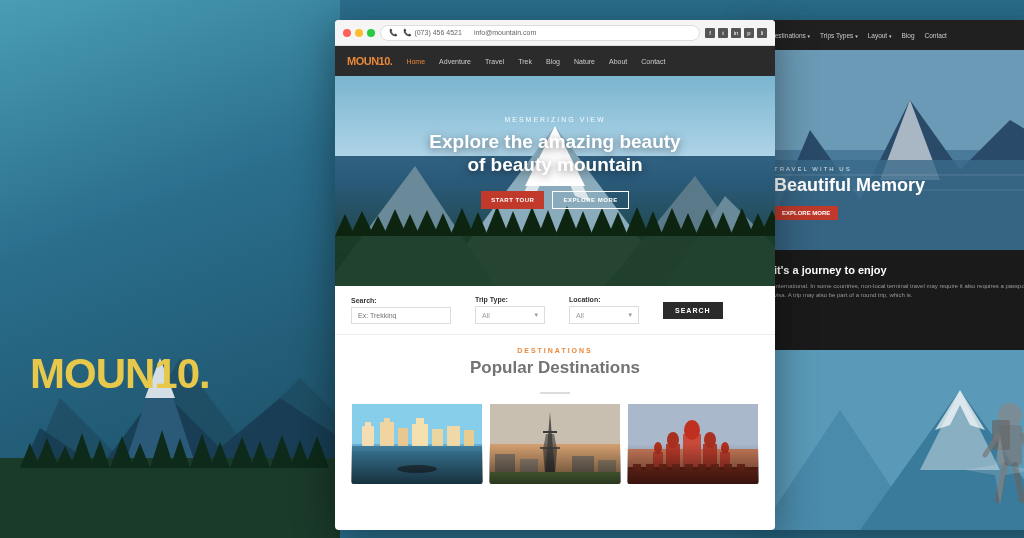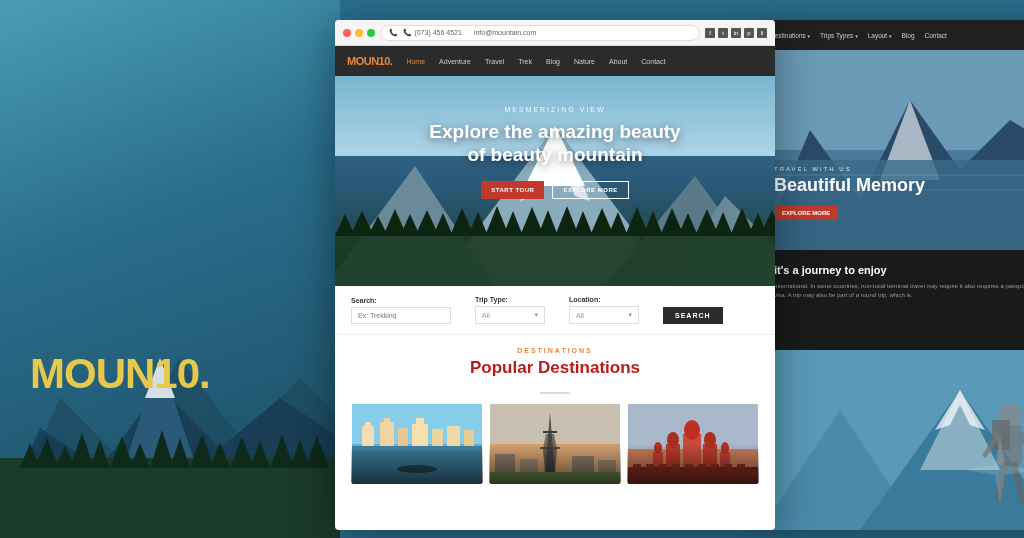--- a/index.html
+++ b/index.html
@@ -122,21 +122,21 @@
       background: linear-gradient(to bottom, #4a7a9b 0%, #2a5a7a 50%, #1a3a2a 100%);
     }
     .hero-sky {
       position: absolute;
       top: 0; left: 0; right: 0;
       height: 80px;
       background: linear-gradient(to bottom, #7ab5cf 0%, #aed4e8 100%);
     }
     .hero-content {
       position: absolute;
-      top: 30px; left: 0; right: 0;
+      top: 40px; left: 0; right: 0;
       text-align: center;
       z-index: 2;
     }
     .hero-subtitle {
       font-size: 7px;
       color: rgba(255,255,255,0.9);
       letter-spacing: 2px;
       text-transform: uppercase;
       margin-bottom: 8px;
     }
@@ -177,21 +177,21 @@
     }
 
     
     .search-section {
       background: white;
       padding: 10px 16px;
       border-bottom: 1px solid #eee;
     }
     .search-row {
       display: flex;
-      align-items: flex-end;
+      align-items: center;
       gap: 24px;
     }
     .search-field {
       display: flex; flex-direction: column; gap: 3px;
     }
     .field-label {
       font-size: 7px;
       font-weight: 700;
       color: #333;
     }
@@ -233,21 +233,21 @@
       font-size: 7px;
       color: #e8883a;
       letter-spacing: 2px;
       text-transform: uppercase;
       font-weight: 700;
       margin-bottom: 4px;
     }
     .section-title {
       font-size: 17px;
       font-weight: 700;
-      color: #b91c1c;
+      color: #737373;
       margin-bottom: 14px;
     }
     .section-divider {
       width: 30px;
       height: 2px;
       background: #ddd;
       margin: 4px auto 10px;
     }
     .dest-grid {
       display: flex;

